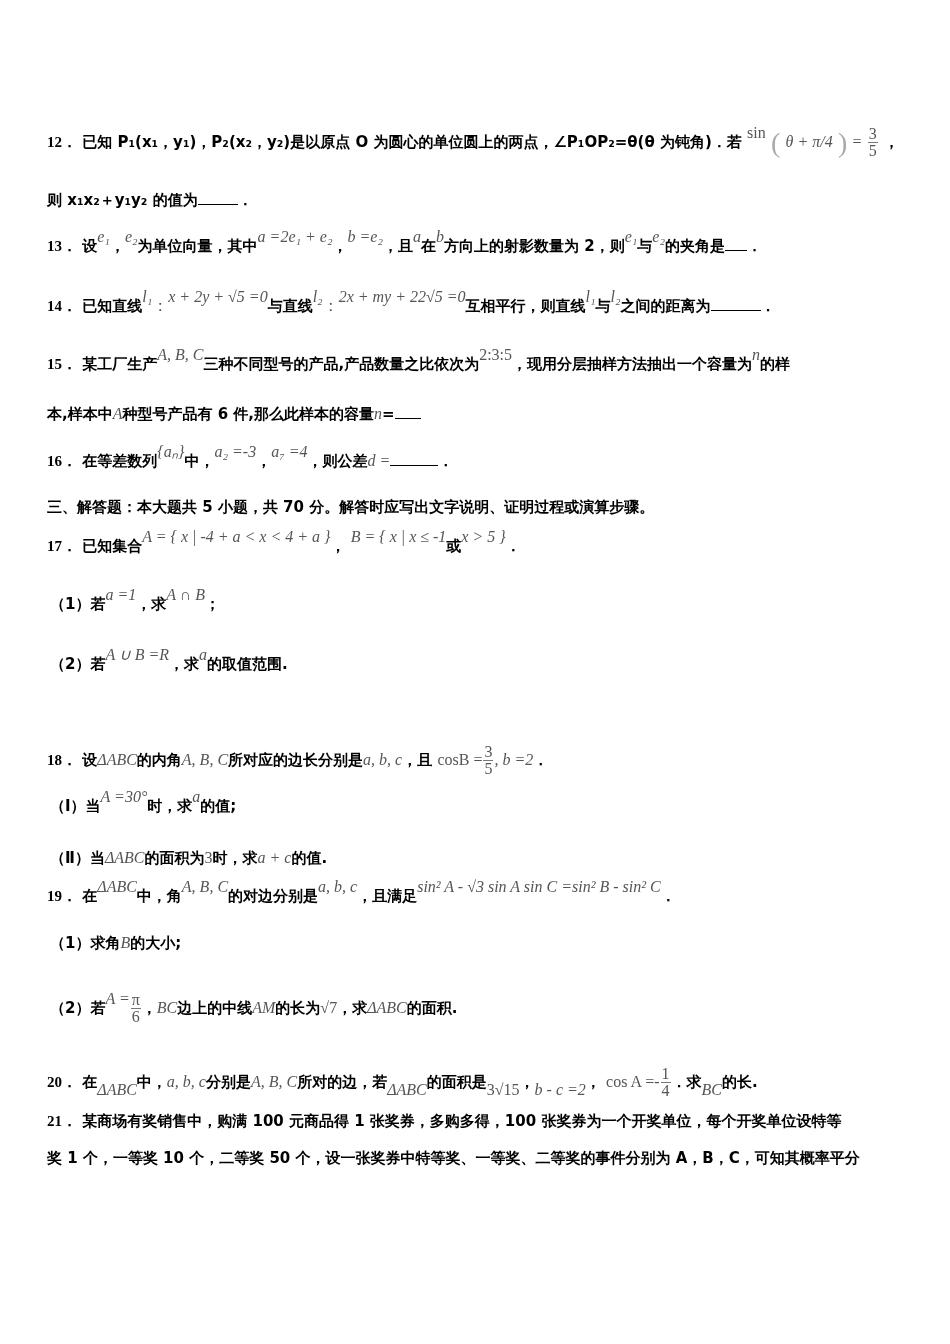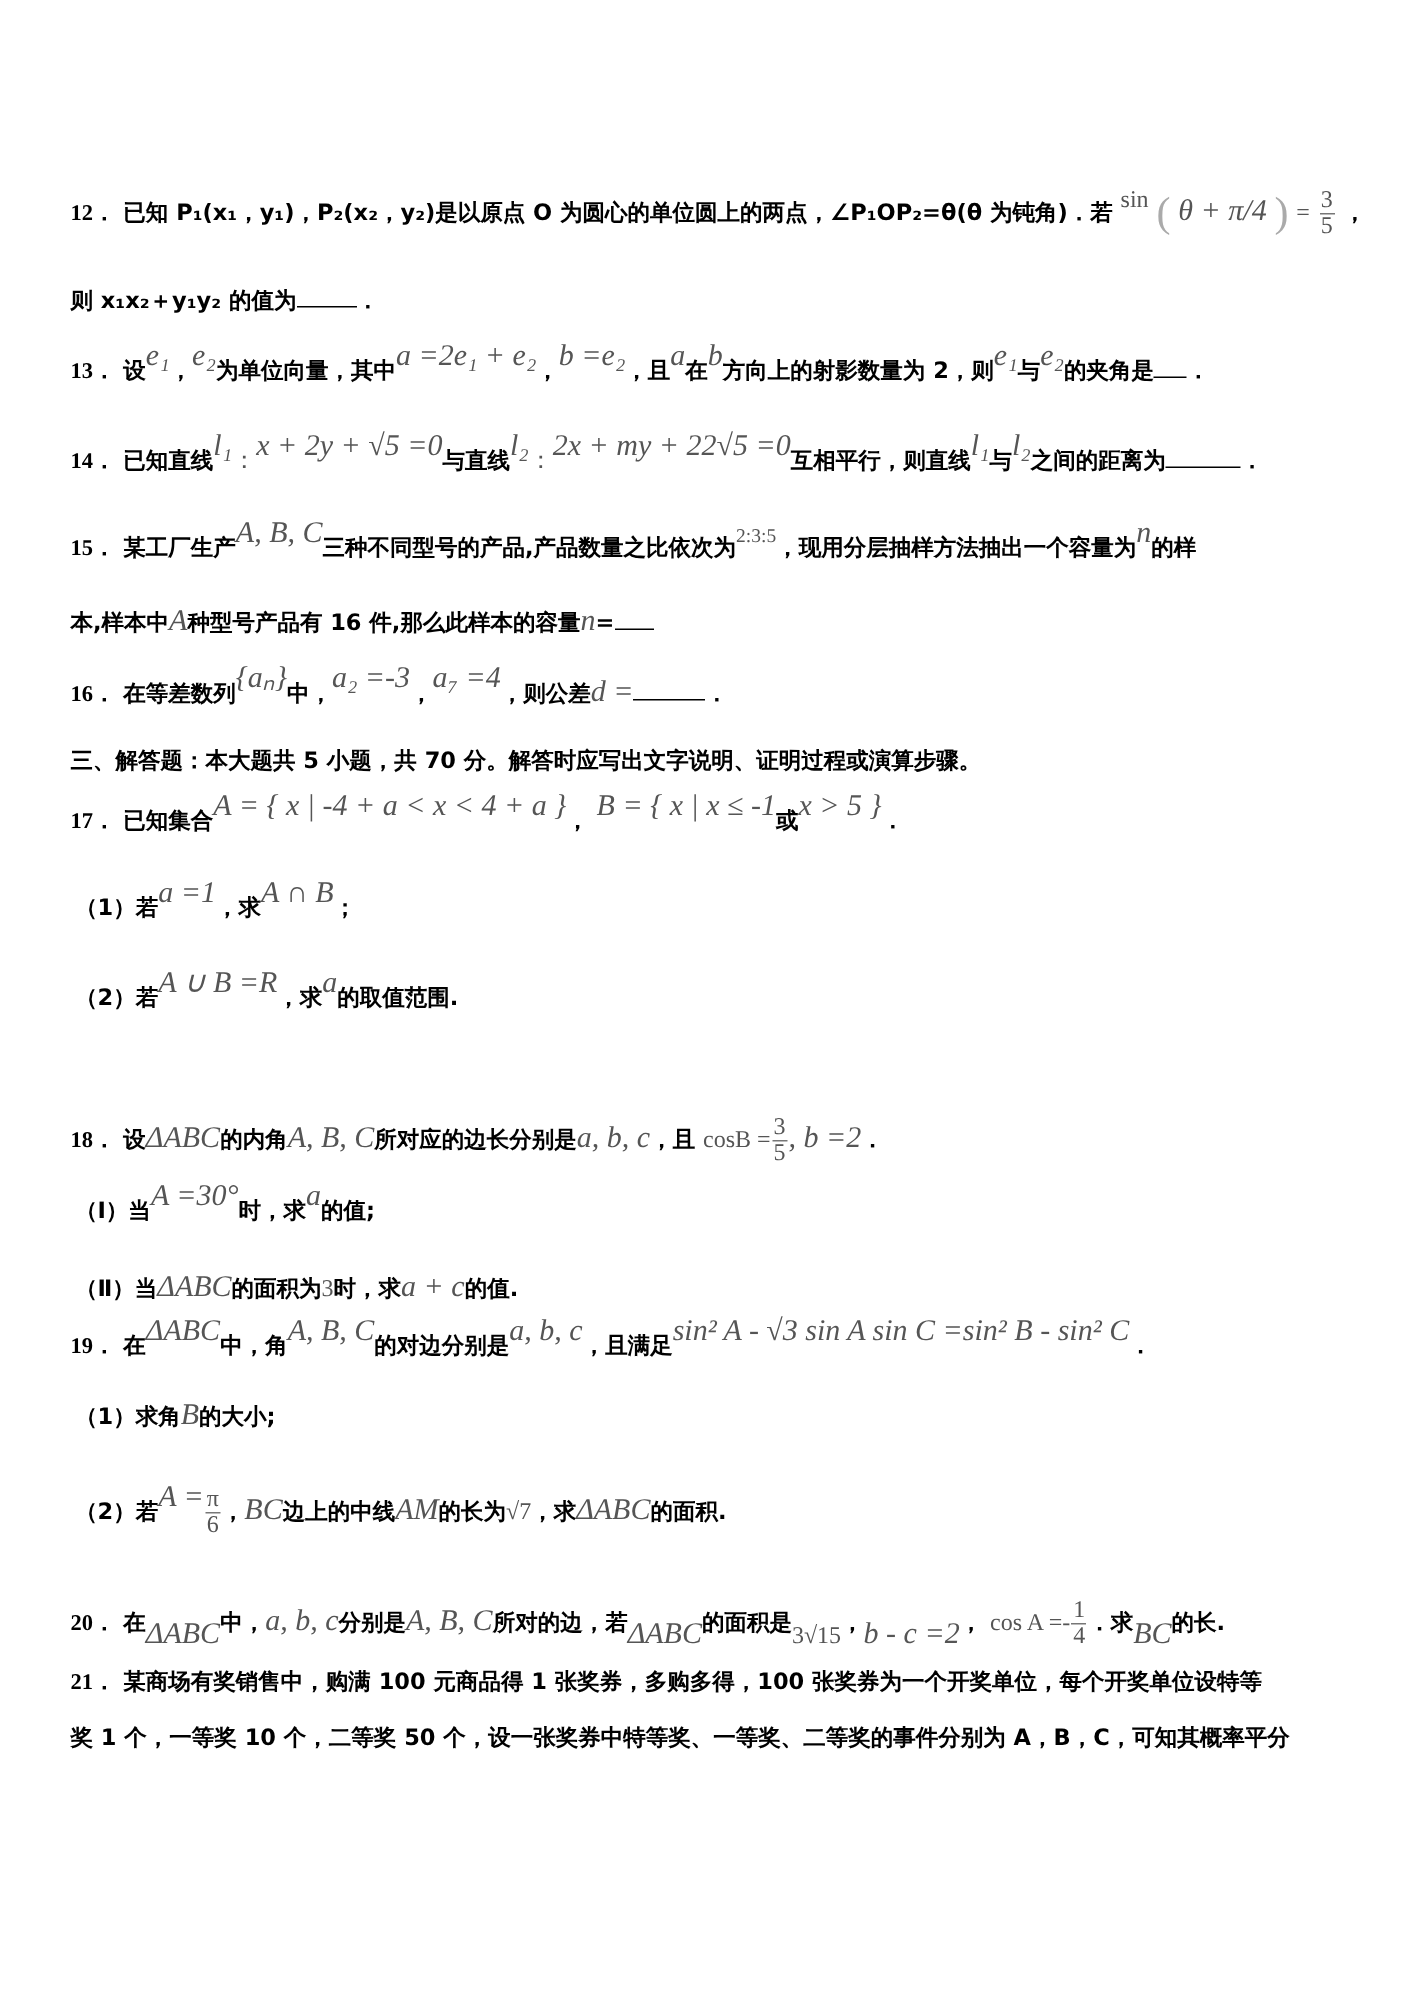--- a/index.html
+++ b/index.html
@@ -1,21 +1,21 @@
 <!DOCTYPE html>
 <html><head>
 <meta charset="utf-8">
 <style>
   html, body { margin: 0; padding: 0; background: #ffffff; }
   body { width: 950px; height: 1344px; position: relative; overflow: hidden;
          font-family: "DejaVu Sans", "Liberation Sans", sans-serif; color: #000; }
   .line { position: absolute; left: 47px; font-size: 15px; font-weight: bold; white-space: nowrap; line-height: 20px; }
   .num { font-family: "Liberation Serif", serif; font-weight: bold; }
   .m { font-family: "Liberation Serif", serif; font-weight: normal; color: #555; font-size: 16px; }
-  .mi { font-family: "Liberation Serif", serif; font-style: italic; font-weight: normal; color: #555; font-size: 20px; }
+  .mi { font-family: "Liberation Serif", serif; font-style: italic; font-weight: normal; color: #555; font-size: 16px; }
   .sup { position: relative; top: -9px; }
   .sub { position: relative; top: 8px; }
   .frac { display: inline-flex; flex-direction: column; align-items: center; vertical-align: middle; line-height: 16px; margin: 0 1px; }
   .frac .n { border-bottom: 1px solid #777; padding: 0 1px; }
   .paren { font-size: 28px; font-weight: 100; color: #aaa; font-family: "Liberation Serif", serif; vertical-align: middle; }
   .blank { display: inline-block; border-bottom: 1px solid #000; height: 14px; vertical-align: baseline; }
 </style>
 </head>
 <body>
 
@@ -42,24 +42,24 @@
   <span>设</span><span class="mi sup">e₁</span><span>，</span><span class="mi sup">e₂</span><span>为单位向量，其中</span><span class="mi sup">a =2e₁ + e₂</span><span>，</span><span class="mi sup">b =e₂</span><span>，且</span><span class="mi sup">a</span><span>在</span><span class="mi sup">b</span><span>方向上的射影数量为 2，则</span><span class="mi sup">e₁</span><span>与</span><span class="mi sup">e₂</span><span>的夹角是</span><span class="blank" style="width:22px"></span><span>．</span>
 </div>
 
 <div class="line" style="top:296px">
   <span class="num">14．</span>
   <span>已知直线</span><span class="mi sup">l₁</span><span class="m">：</span><span class="mi sup">x + 2y + √5 =0</span><span>与直线</span><span class="mi sup">l₂</span><span class="m">：</span><span class="mi sup">2x + my + 22√5 =0</span><span>互相平行，则直线</span><span class="mi sup">l₁</span><span>与</span><span class="mi sup">l₂</span><span>之间的距离为</span><span class="blank" style="width:50px"></span><span>．</span>
 </div>
 
 <div class="line" style="top:354px">
   <span class="num">15．</span>
-  <span>某工厂生产</span><span class="mi sup">A, B, C</span><span>三种不同型号的产品,产品数量之比依次为</span><span class="m sup" style="font-size:13px">2:3:5</span><span>，现用分层抽样方法抽出一个容量为</span><span class="mi sup">n</span><span>的样</span>
+  <span>某工厂生产</span><span class="mi sup">A, B, C</span><span>三种不同型号的产品,产品数量之比依次为</span><span class="m sup" style="font-size:16px">2:3:5</span><span>，现用分层抽样方法抽出一个容量为</span><span class="mi sup">n</span><span>的样</span>
 </div>
 <div class="line" style="top:404px">
-  <span>本,样本中</span><span class="mi">A</span><span>种型号产品有 16 件,那么此样本的容量</span><span class="mi">n</span><span>=</span><span class="blank" style="width:26px"></span>
+  <span>本,样本中</span><span class="mi">A</span><span>种型号产品有 6 件,那么此样本的容量</span><span class="mi">n</span><span>=</span><span class="blank" style="width:26px"></span>
 </div>
 
 <div class="line" style="top:451px">
   <span class="num">16．</span>
   <span>在等差数列</span><span class="mi sup">{aₙ}</span><span>中，</span><span class="mi sup">a₂ =-3</span><span>，</span><span class="mi sup">a₇ =4</span><span>，则公差</span><span class="mi">d =</span><span class="blank" style="width:48px"></span><span>．</span>
 </div>
 
 <div class="line" style="top:497px">三、解答题：本大题共 5 小题，共 70 分。解答时应写出文字说明、证明过程或演算步骤。</div>
 
 <div class="line" style="top:536px">

